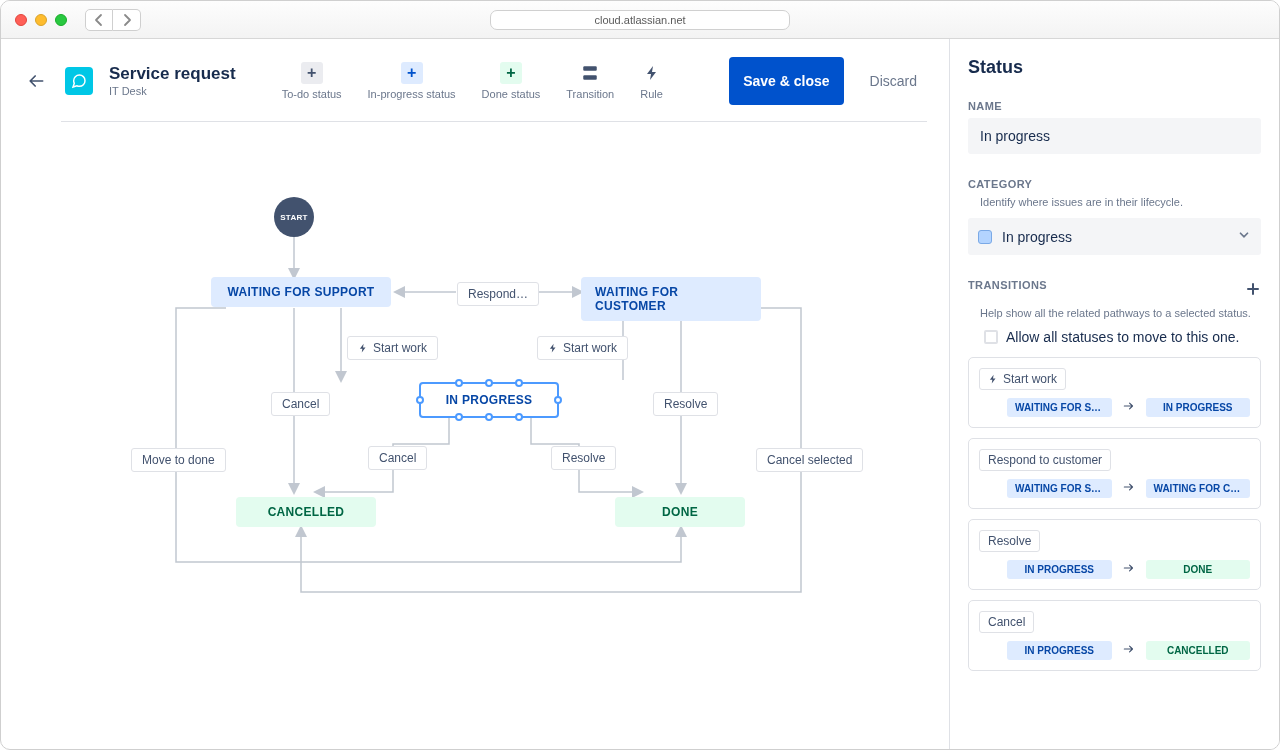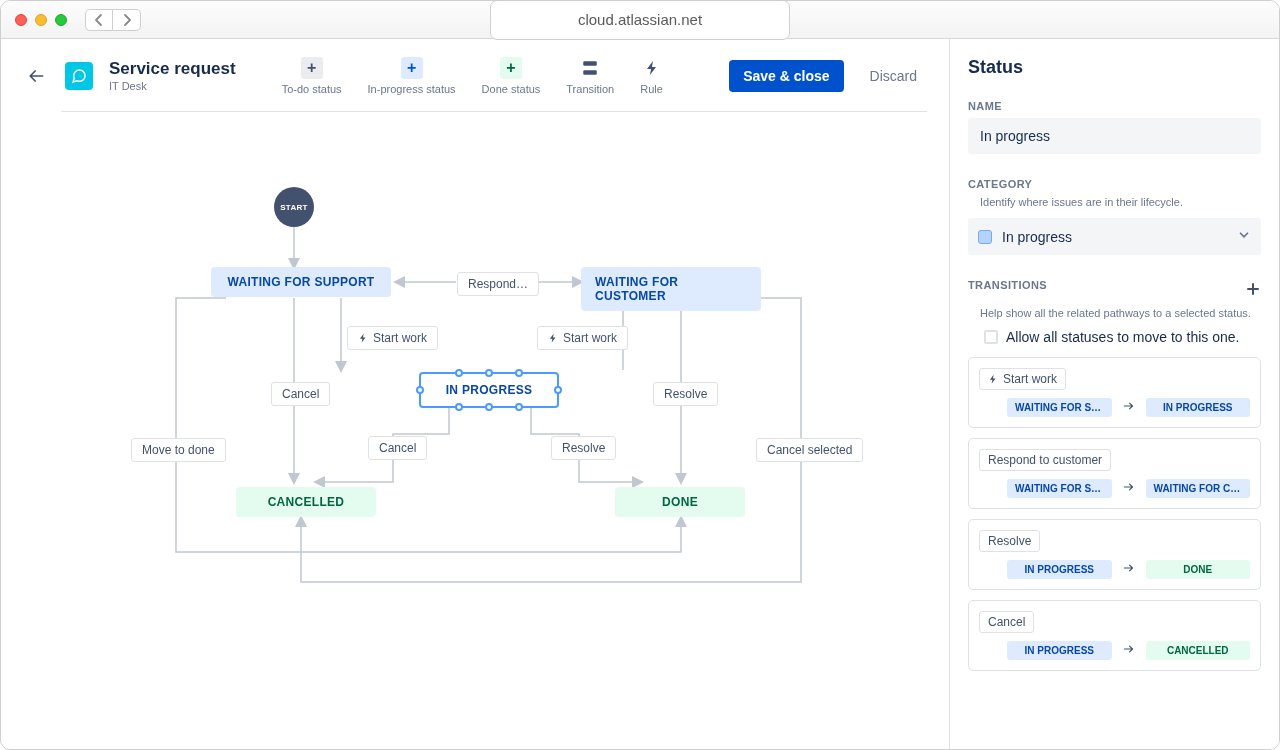--- a/index.html
+++ b/index.html
@@ -23,39 +23,39 @@
   .titlebar{height:38px;background:linear-gradient(#fdfdfd,#f3f3f3);border-bottom:1px solid #d7d7d7;display:flex;align-items:center;padding:0 14px;gap:18px;position:relative;}
   .traffic{display:flex;gap:8px;}
   .traffic span{width:12px;height:12px;border-radius:50%;display:block;}
   .t-red{background:#ff5f57;border:1px solid #e1463e;}
   .t-yel{background:#febc2e;border:1px solid #d9a329;}
   .t-grn{background:#28c840;border:1px solid #1aad2a;}
   .navbtns{display:flex;gap:0;}
   .navbtn{width:28px;height:22px;border:1px solid #cfcfcf;background:#fff;display:flex;align-items:center;justify-content:center;color:#8a8a8a;font-size:12px;}
   .navbtn:first-child{border-radius:5px 0 0 5px;}
   .navbtn:last-child{border-radius:0 5px 5px 0;border-left:none;}
-  .urlbar{position:absolute;left:50%;transform:translateX(-50%);width:300px;height:40px;border:1px solid #d0d0d0;border-radius:7px;background:#fff;display:flex;align-items:center;justify-content:center;font-size:15px;color:#5a5a5a;}
+  .urlbar{position:absolute;left:50%;transform:translateX(-50%);width:300px;height:20px;border:1px solid #d0d0d0;border-radius:7px;background:#fff;display:flex;align-items:center;justify-content:center;font-size:11px;color:#5a5a5a;}
 
   .content{flex:1;display:flex;min-height:0;}
   .main{flex:1;display:flex;flex-direction:column;min-width:0;padding:0 0 0 0;}
   .app-header{display:flex;align-items:center;padding:18px 22px 0 22px;gap:16px;}
   .back-arrow{width:26px;color:#42526E;display:flex;align-items:center;justify-content:center;}
   .proj-icon{width:28px;height:28px;border-radius:4px;background:#00C7E6;display:flex;align-items:center;justify-content:center;color:#fff;}
   .proj-meta{display:flex;flex-direction:column;line-height:1.2;}
   .proj-title{font-size:17px;font-weight:600;color:var(--text);}
   .proj-sub{font-size:11px;color:var(--subtle);}
   .toolbar{display:flex;gap:26px;margin-left:30px;}
   .tool-item{display:flex;flex-direction:column;align-items:center;gap:4px;cursor:pointer;}
   .tool-icon{width:22px;height:22px;border-radius:3px;display:flex;align-items:center;justify-content:center;font-weight:600;font-size:16px;line-height:1;}
   .ti-grey{background:#EBECF0;color:#42526E;}
   .ti-blue{background:#DEEBFF;color:#0052CC;}
   .ti-green{background:#E3FCEF;color:#006644;}
   .tool-label{font-size:11px;color:var(--subtle);white-space:nowrap;}
   .spacer{flex:1;}
-  .btn-primary{background:var(--blue);color:#fff;border:none;border-radius:4px;height:32px;padding:0 14px;font-size:14px;font-weight:600;cursor:pointer;}
+  .btn-primary{background:var(--blue);color:#fff;border:none;border-radius:4px;height:48px;padding:0 14px;font-size:14px;font-weight:600;cursor:pointer;}
   .btn-link{background:transparent;border:none;color:var(--subtle);font-size:14px;cursor:pointer;padding:0 10px;}
   .header-rule{margin:16px 22px 0 60px;border:none;border-top:1px solid var(--border);}
 
   .canvas{flex:1;position:relative;margin:0 0 0 0;}
   .node{position:absolute;border-radius:4px;font-size:12px;font-weight:700;display:flex;align-items:center;justify-content:center;padding:8px 14px;letter-spacing:.3px;}
   .node-start{width:40px;height:40px;border-radius:50%;background:#42526E;color:#fff;font-size:8px;font-weight:700;padding:0;}
   .node-blue{background:var(--lozenge-blue-bg);color:var(--lozenge-blue-fg);}
   .node-green{background:var(--lozenge-green-bg);color:var(--lozenge-green-fg);}
   .node-selected{border:2px solid #4C9AFF;background:#fff;color:var(--lozenge-blue-fg);}
   .handle{position:absolute;width:8px;height:8px;background:#fff;border:2px solid #4C9AFF;border-radius:50%;}

